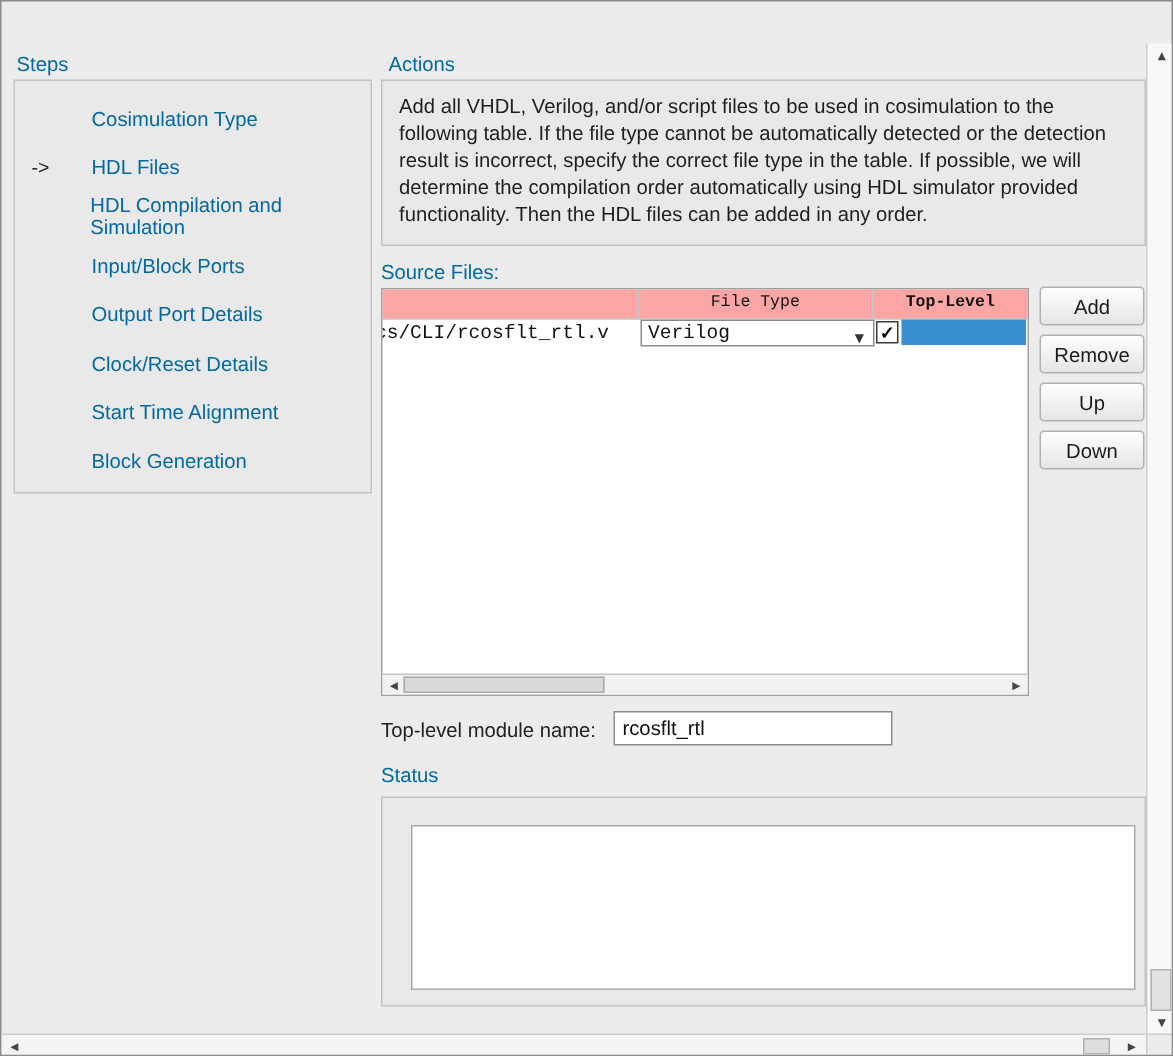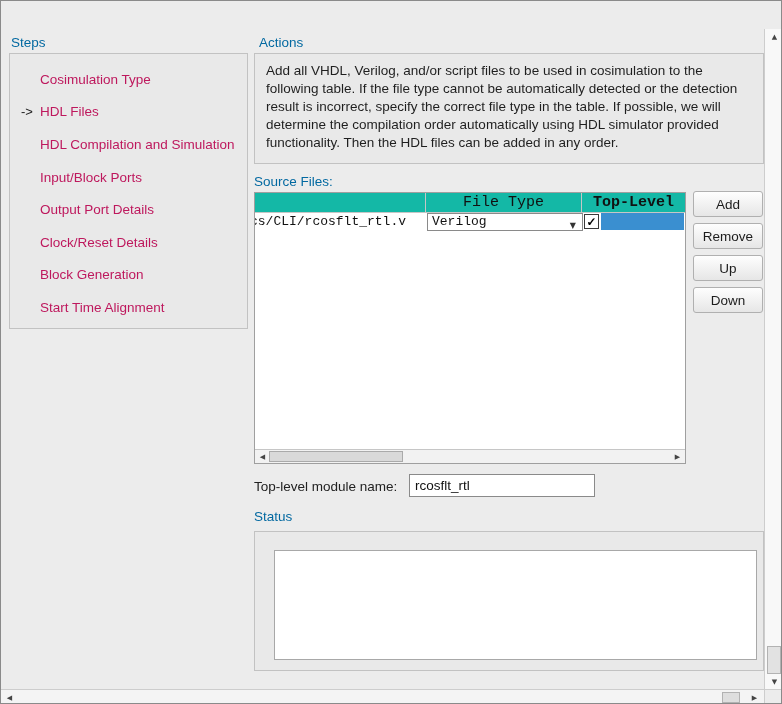--- a/index.html
+++ b/index.html
@@ -37,39 +37,39 @@
   
   .sec-label { position:absolute; color:#0369a1; }
 
   
   .steps-panel {
     position:absolute; left:8px; top:52px; width:239px; height:276px;
     background:#e9e9e9; border:1px solid #c2c2c2; padding-top:9px;
   }
   .step-item { height:32.6px; display:flex; align-items:center; padding-left:11px; }
   .step-marker { width:19px; color:#222; font-size:13px; }
-  .step-label { color:#be185d; }
+  .step-label { color:#0369a1;margin-left:21px; }
 
   
   .actions-panel {
     position:absolute; left:253px; top:52px; width:510px; height:111px;
     background:#e9e9e9; border:1px solid #c2c2c2;
     padding:8px 11px; line-height:18px; color:#1f1f1f;
   }
 
   
   .sf-table {
     position:absolute; left:253px; top:191px; width:432px; height:272px;
     background:#ffffff; border:1px solid #9f9f9f;
   }
   .th-row { position:absolute; left:0; top:0; right:0; height:20px; }
   .th {
-    position:absolute; top:0; height:20px; background:#14b8a6;
+    position:absolute; top:0; height:20px; background:#fca5a5;
     border-right:1px solid #c6c6c6; border-bottom:1px solid #c6c6c6;
-    font-family:"Liberation Mono", monospace; font-size:15px;
+    font-family:"Liberation Mono", monospace; font-size:11px;
     text-align:center; line-height:19px; color:#111;
   }
   .th-file { left:0; width:171px; }
   .th-type { left:171px; width:156px; }
   .th-top  { left:327px; width:103px; border-right:none; font-weight:700; }
 
   .td-row { position:absolute; left:0; top:20px; right:0; height:18px; }
   .td-file {
     position:absolute; left:0; top:0; width:171px; height:18px;
     font-family:"Liberation Mono", monospace; font-size:13px; line-height:17px;
@@ -199,25 +199,25 @@
     <div class="step-item">
       <span class="step-marker"></span>
       <span class="step-label">Output Port Details</span>
     </div>
     <div class="step-item">
       <span class="step-marker"></span>
       <span class="step-label">Clock/Reset Details</span>
     </div>
     <div class="step-item">
       <span class="step-marker"></span>
+      <span class="step-label">Start Time Alignment</span>
+    </div>
+    <div class="step-item">
+      <span class="step-marker"></span>
       <span class="step-label">Block Generation</span>
-    </div>
-    <div class="step-item">
-      <span class="step-marker"></span>
-      <span class="step-label">Start Time Alignment</span>
     </div>
   </div>
 
   <div class="sec-label" style="left:258px; top:34px;">Actions</div>
   <div class="actions-panel">Add all VHDL, Verilog, and/or script files to be used in cosimulation to the following table. If the file type cannot be automatically detected or the detection result is incorrect, specify the correct file type in the table. If possible, we will determine the compilation order automatically using HDL simulator provided functionality. Then the HDL files can be added in any order.</div>
 
   <div class="sec-label" style="left:253px; top:173px;">Source Files:</div>
 
   <div class="sf-table">
     <div class="th-row">

